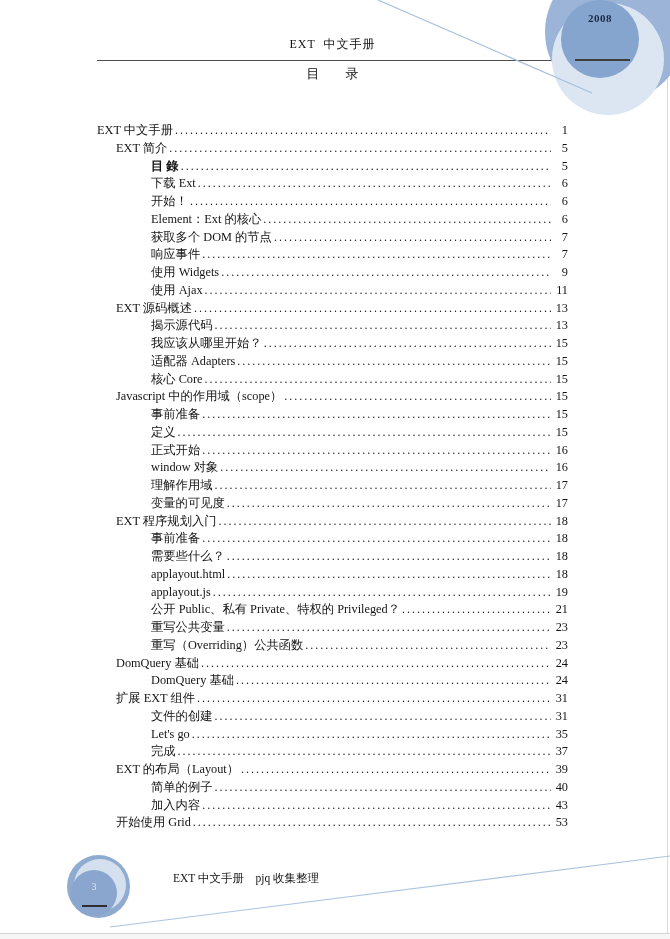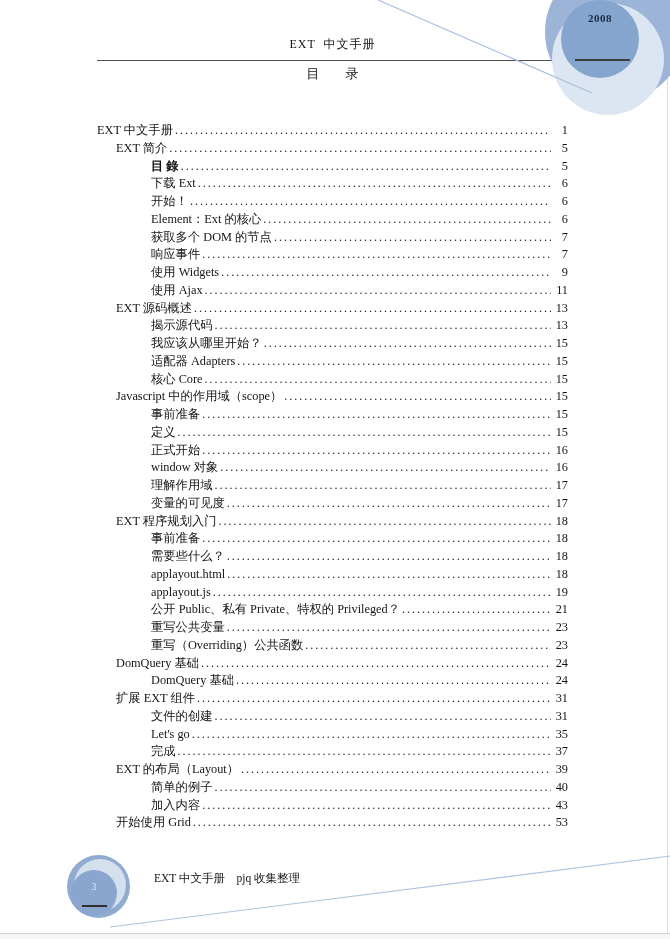--- a/index.html
+++ b/index.html
@@ -34,21 +34,21 @@
   .lvl2{padding-left:151px;}
   .toc-bold .toc-label{font-weight:bold;}
   .toc-label{white-space:nowrap;}
   .dots{flex:1;overflow:hidden;white-space:nowrap;margin:0 3px 0 2px;}
   .dots::after{
     content:"..........................................................................................................................................................................................";
     letter-spacing:2px;color:#1a1a1a;font-size:12px;
   }
   .toc-page{white-space:nowrap;text-align:right;min-width:14px;}
   
-  .footer-text{position:absolute;left:154px;top:871px;font-size:11.5px;white-space:pre;}
+  .footer-text{position:absolute;left:173px;top:871px;font-size:11.5px;white-space:pre;}
   
   .circle{position:absolute;border-radius:50%;}
   .c-outer-tr{left:545px;top:-38px;width:140px;height:140px;background:var(--circle-outer);z-index:1;}
   .c-light-tr{left:552px;top:3px;width:112px;height:112px;background:var(--circle-light);z-index:2;}
   .c-inner-tr{left:561px;top:0;width:78px;height:78px;background:var(--circle-inner);z-index:4;text-align:center;}
   .year{display:block;margin-top:12px;font-size:11px;font-weight:bold;color:#1c2b45;letter-spacing:0.5px;}
   .year-underline{position:absolute;left:14px;top:59px;width:55px;height:2px;background:#3d3d3d;}
   
   .c-outer-bl{left:67px;top:855px;width:63px;height:63px;background:var(--circle-outer-bl);z-index:4;}
   .c-light-bl{left:74px;top:859px;width:52px;height:52px;background:var(--circle-light-bl);z-index:5;}

